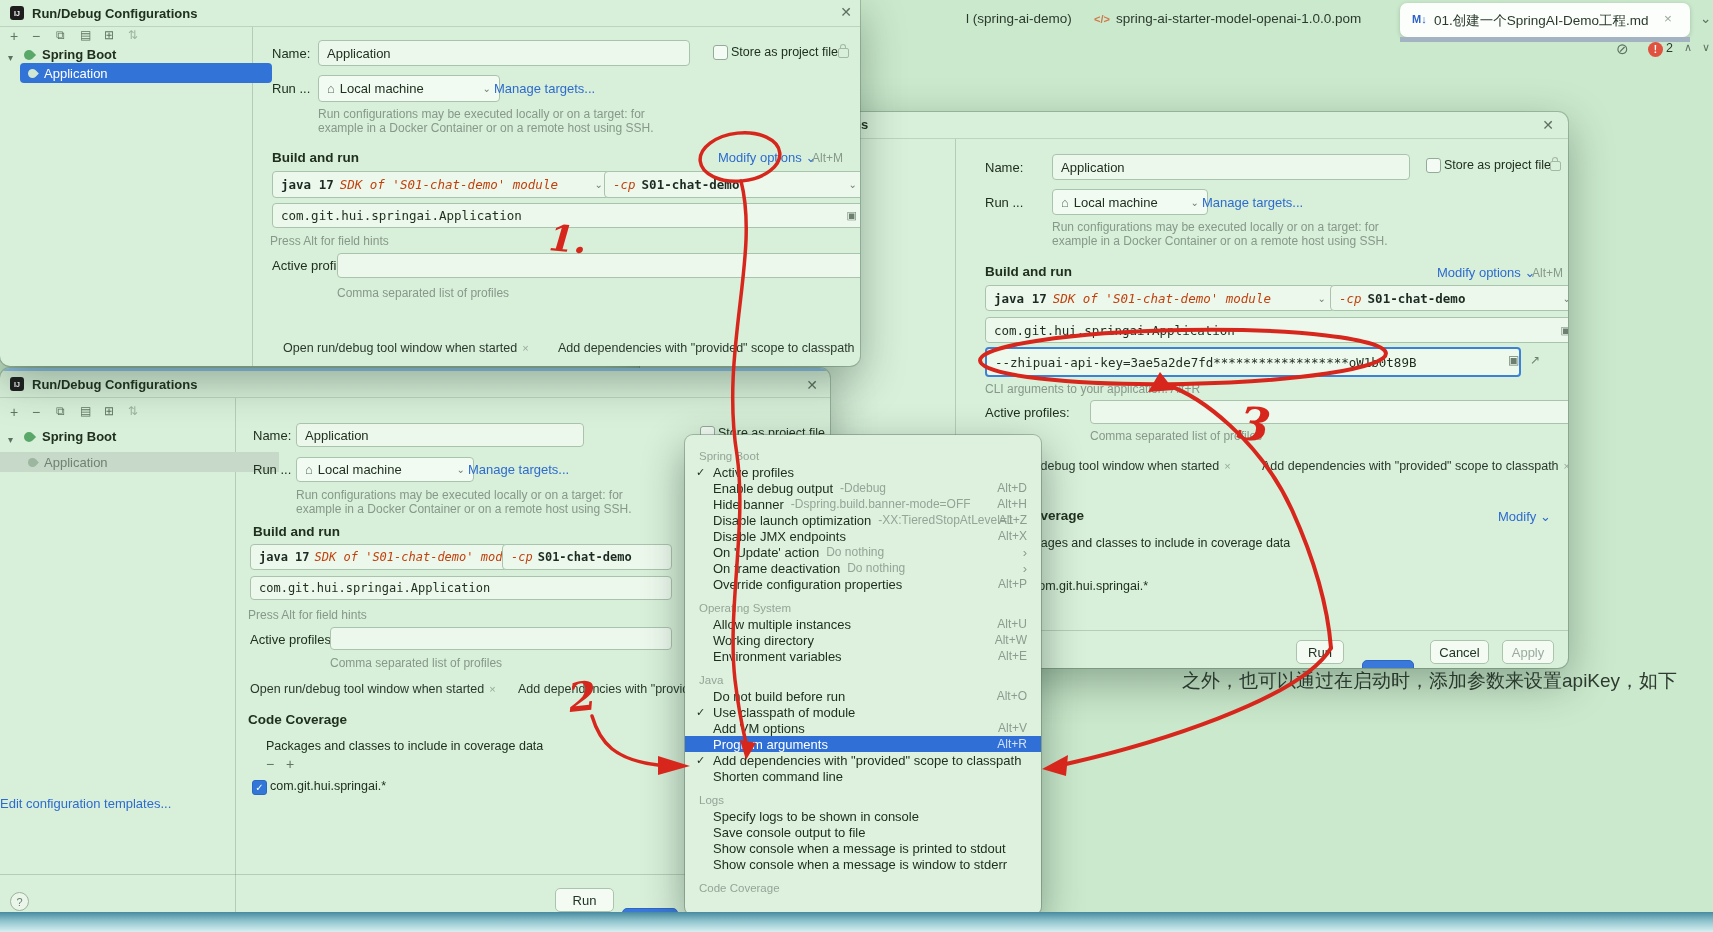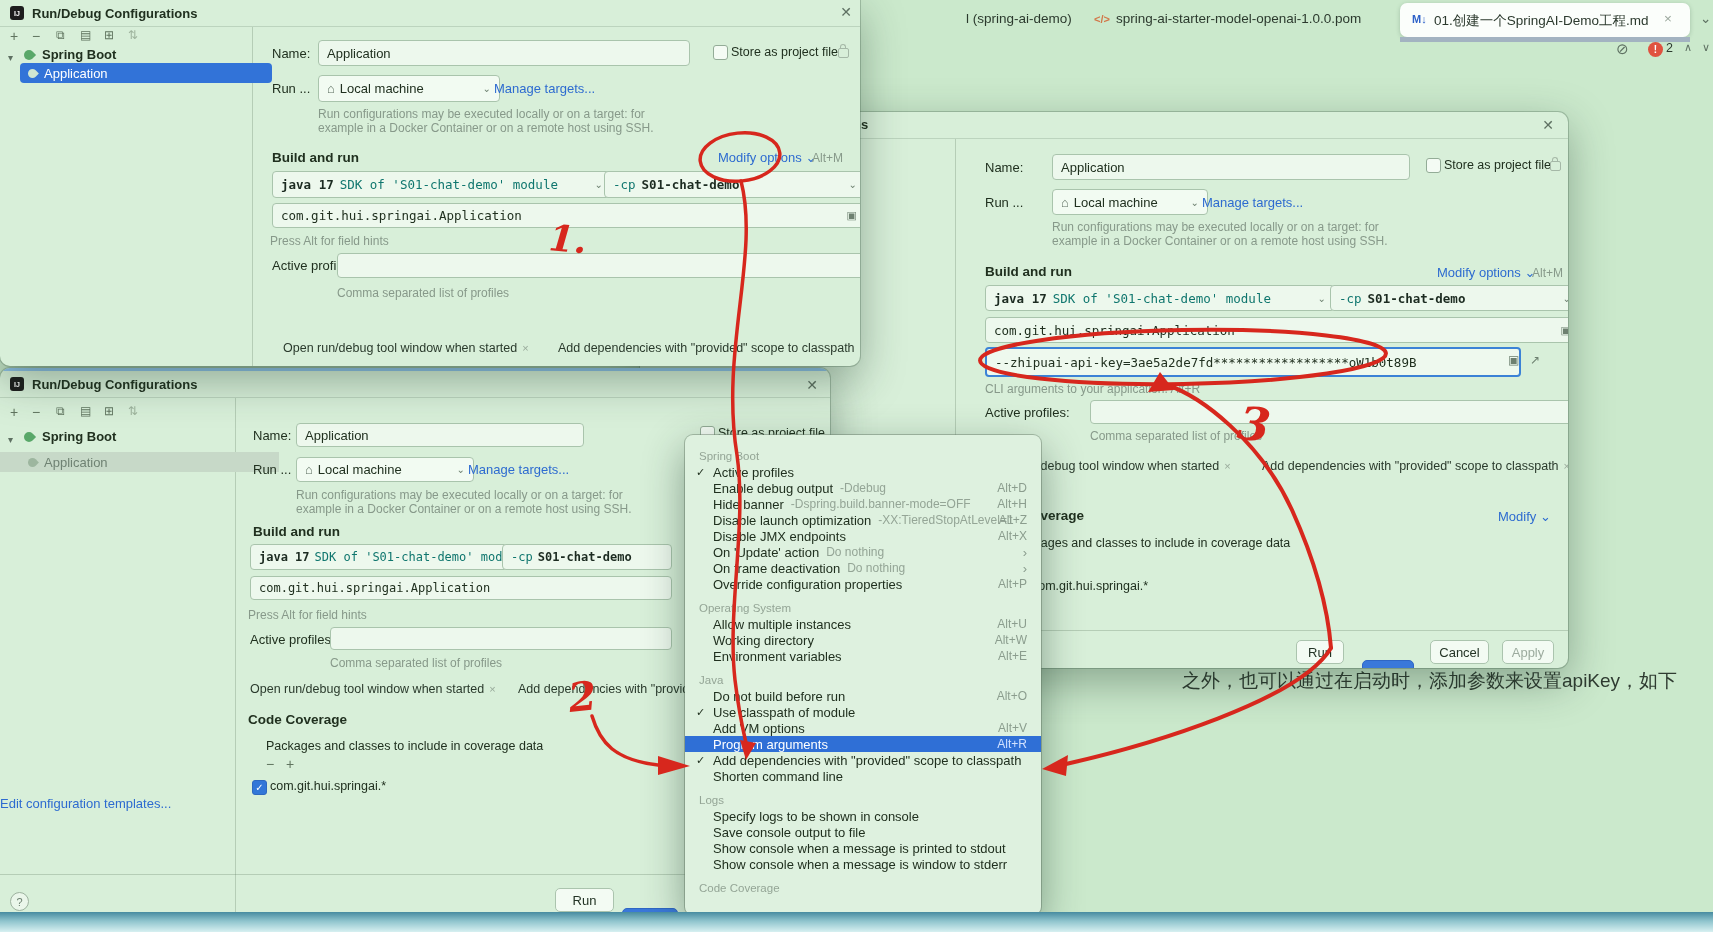--- a/index.html
+++ b/index.html
@@ -19,21 +19,21 @@
   .tbico.dim{color:#9db29c;}
   .vdiv{position:absolute;width:1px;background:rgba(90,120,95,.28);}
   .hdiv{position:absolute;height:1px;background:rgba(90,120,95,.28);}
   .lbl{position:absolute;font-size:13px;color:#20301f;white-space:nowrap;}
   .lbl.b{font-weight:700;}
   .gray{position:absolute;font-size:12px;color:#87998a;white-space:nowrap;}
   .link{position:absolute;font-size:13px;color:#2d6bd0;white-space:nowrap;}
   .input{position:absolute;background:#edf8ed;border:1px solid #a9c4ac;border-radius:4px;
     display:flex;align-items:center;padding:0 8px;font-size:13px;color:#20301f;white-space:nowrap;overflow:hidden;}
   .mono{font-family:"DejaVu Sans Mono",monospace;font-size:12.5px;}
-  .monog{color:#0f766e;}
+  .monog{color:#c2410c;font-style:italic;}
   .monob{font-weight:700;color:#1c2b21;}
   .ddch{margin-left:auto;font-size:10px;color:#6d8070;padding-left:6px;}
   .cb{position:absolute;width:13px;height:13px;border:1.5px solid #93ac97;border-radius:3px;background:#f4fbf4;}
   .cb.on{background:#3277d8;border-color:#2d68c0;color:#fff;font-size:10px;line-height:13px;text-align:center;}
   .treechev{position:absolute;font-size:10px;color:#5e7062;}
   .leaf{position:absolute;width:10px;height:10px;background:#59a869;border-radius:70% 0 70% 70%;transform:rotate(45deg);}
   .selrow{position:absolute;background:#3273d8;border-radius:4px;color:#fff;display:flex;
     align-items:center;font-size:13px;padding-left:24px;}
   .selrow .leafi{position:absolute;left:8px;width:9px;height:9px;background:#cfe6d2;border-radius:70% 0 70% 70%;transform:rotate(45deg);}
   .grow{position:absolute;background:#c7d9c8;color:#6f8273;display:flex;align-items:center;

